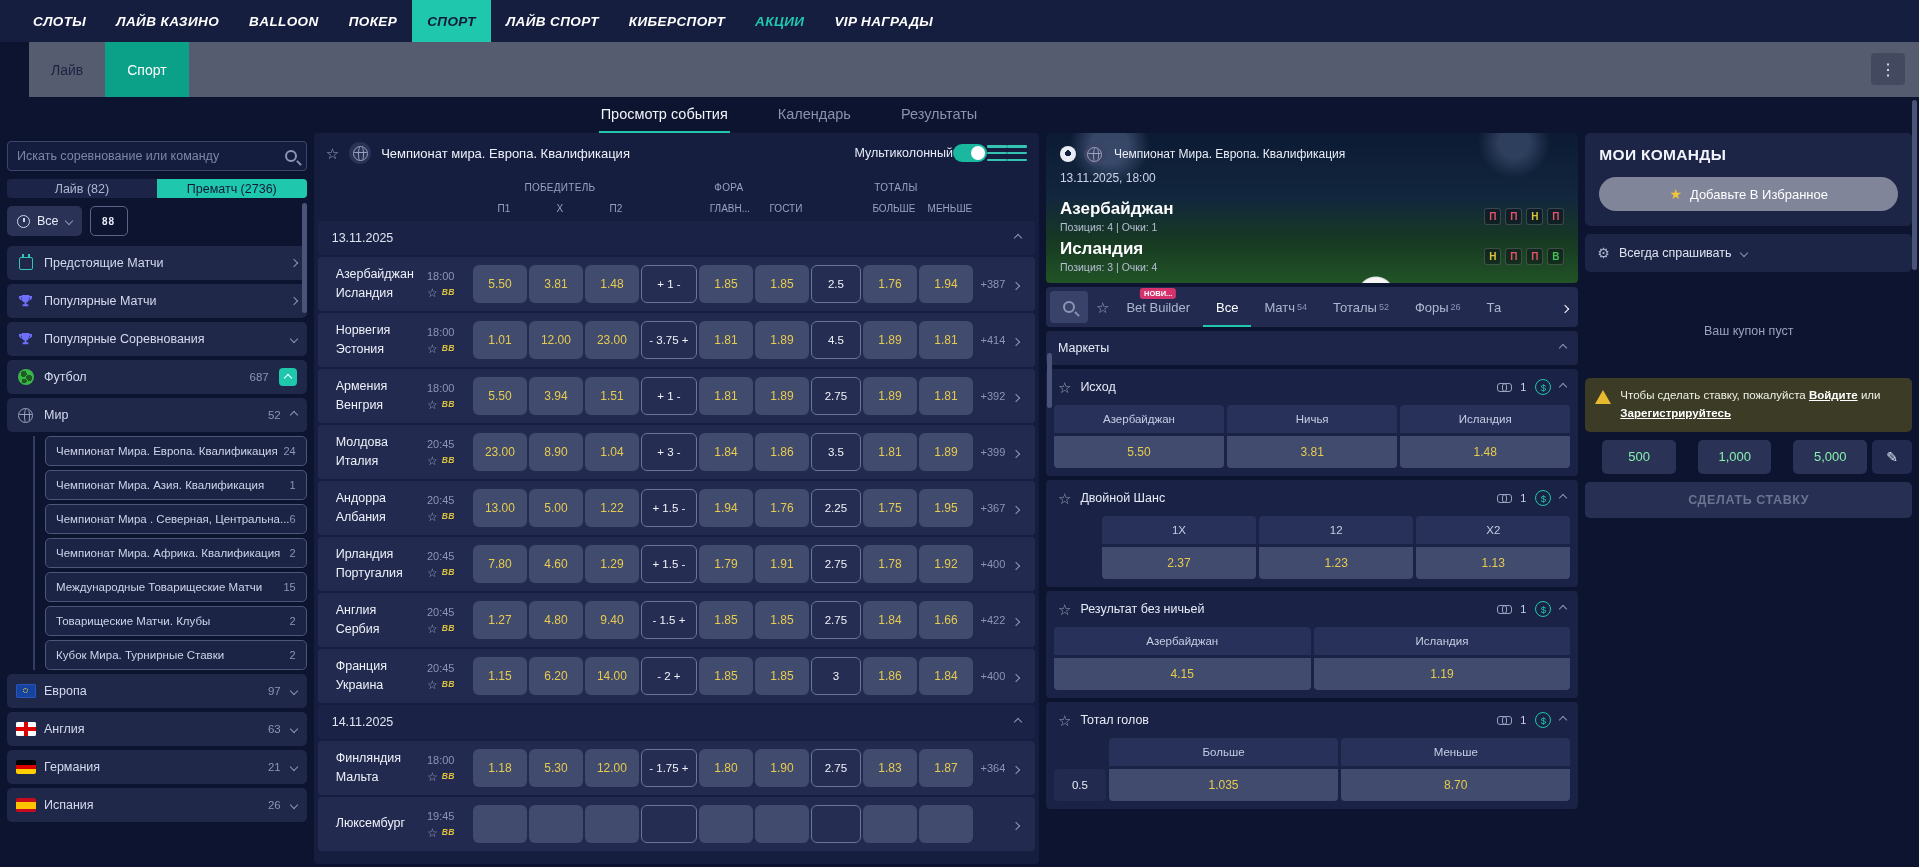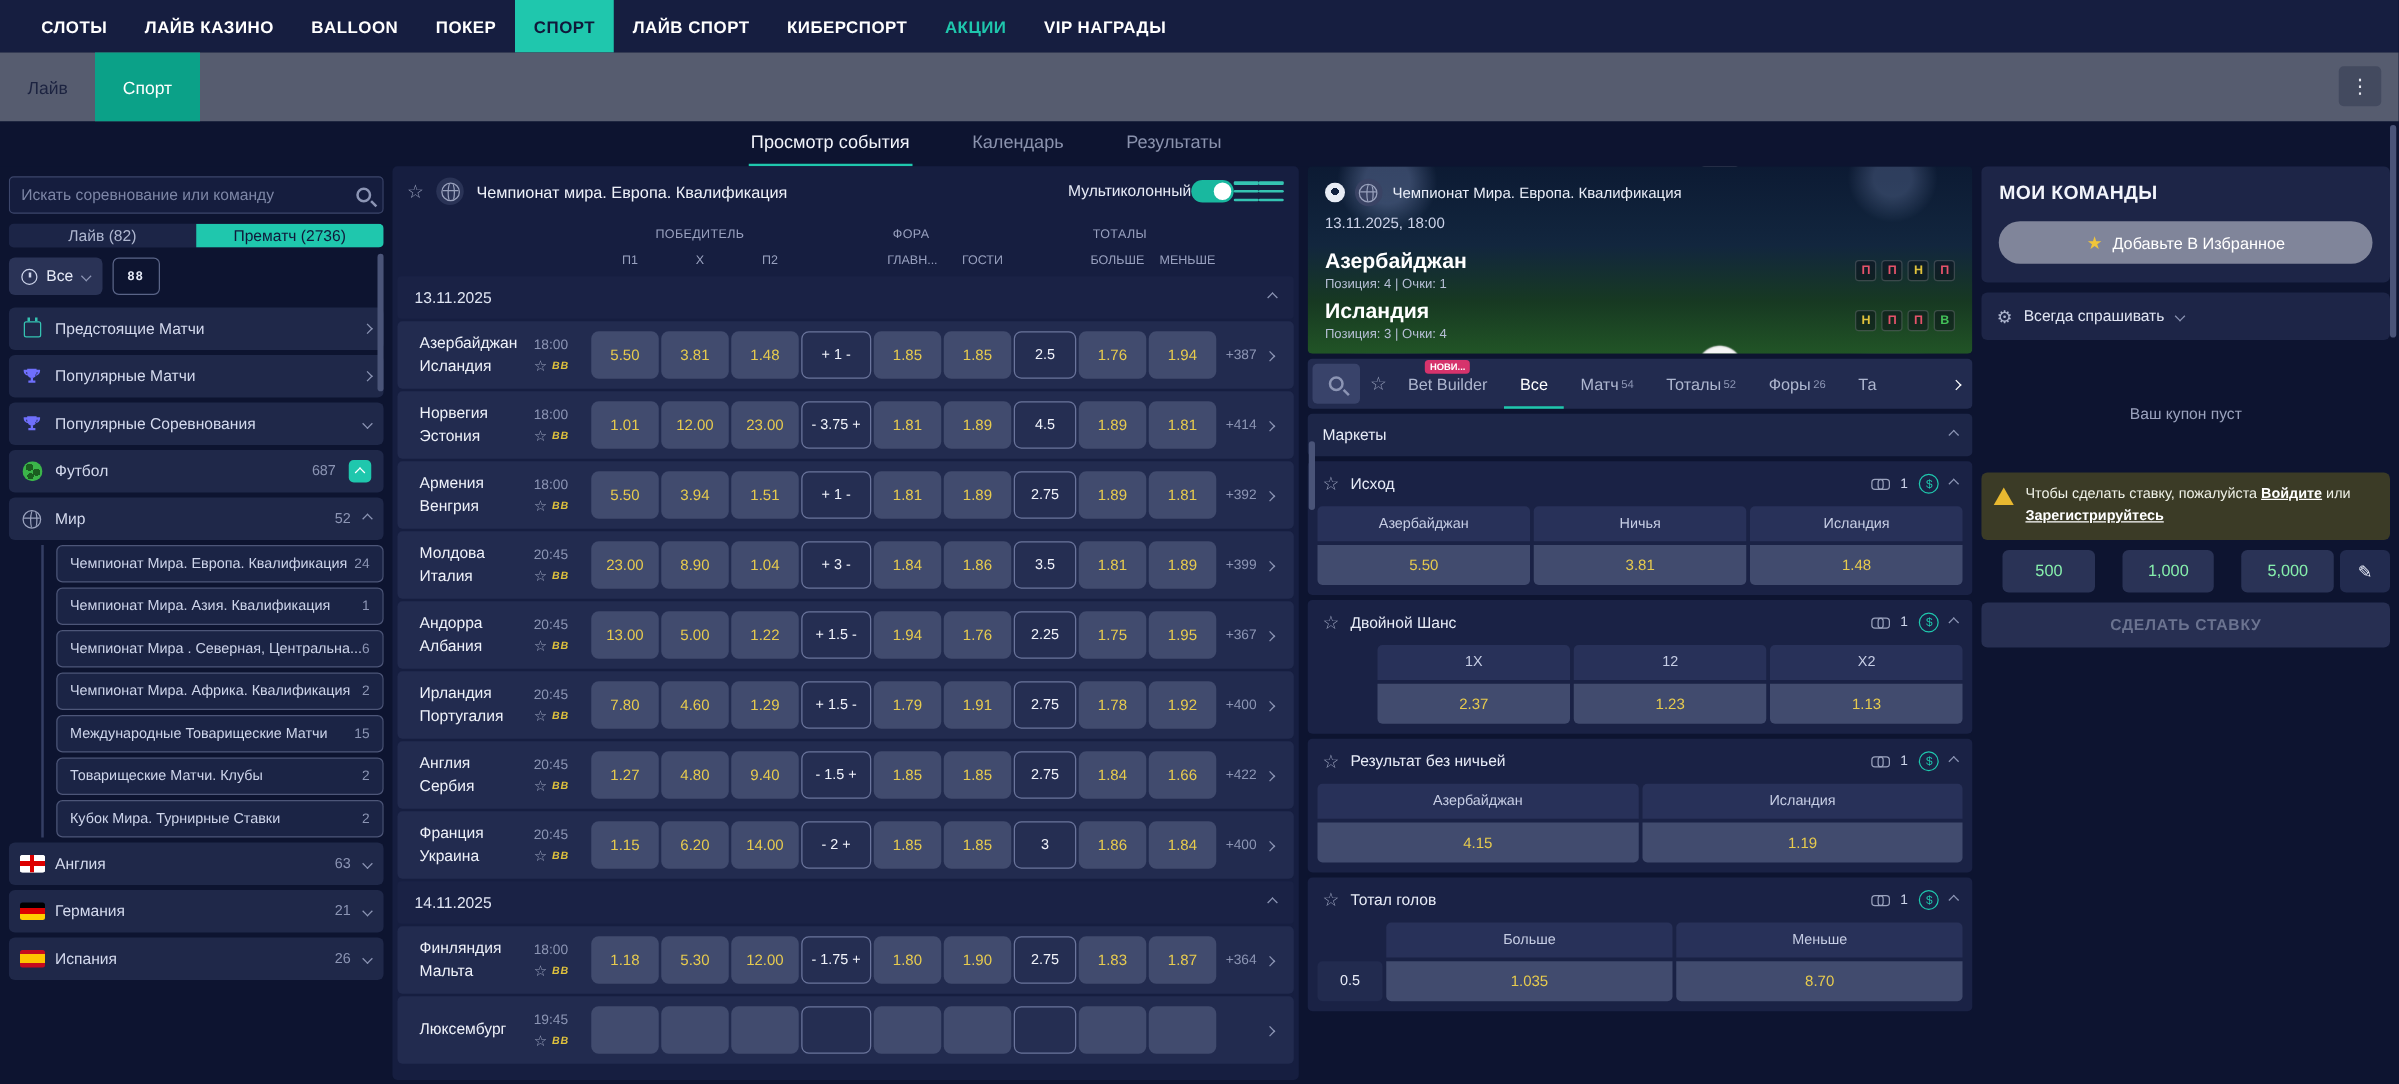--- a/index.html
+++ b/index.html
@@ -1,25 +1,25 @@
 <!DOCTYPE html>
 <html><head>
 <meta charset="utf-8">
 <style>
   * { margin:0; padding:0; box-sizing:border-box; }
   html,body { width:1919px; height:867px; overflow:hidden; background:#0d1430;
     font-family:"Liberation Sans", sans-serif; color:#e7ebf7; }
   
   .topnav { height:42px; background:#161e40; display:flex; align-items:stretch; padding-left:18px; }
   .topnav .nav-item { display:flex; align-items:center; padding:17px 15px; font-size:13.5px; font-weight:bold;
-    color:#ffffff; letter-spacing:.4px; cursor:pointer; }
+    color:#ffffff; letter-spacing:.4px; cursor:pointer;font-style:italic; }
   .topnav .nav-item.active { background:#1fc7ad; color:#10183a; }
   .topnav .nav-item.highlight { color:#1fc7ad; }
   
-  .modebar { height:55px; background:#565c6f; display:flex; align-items:stretch; position:relative; }
+  .modebar { height:55px; background:#565c6f; display:flex; align-items:stretch; position:relative;margin-left:29px; }
   .modebar .mode-tab { display:flex; align-items:center; padding:0 22px; font-size:14px; color:#1c2340; cursor:pointer; }
   .modebar .mode-tab.active { background:#0ba188; color:#ffffff; }
   .kebab-box { position:absolute; right:14px; top:11px; width:34px; height:32px; background:#434a5f;
     border-radius:4px; display:flex; align-items:center; justify-content:center; color:#e8eaf2; font-size:16px; cursor:pointer; }
   
   .viewtabs-strip { height:36px; background:#0d1430; display:flex; }
   .viewtabs { width:1578px; display:flex; justify-content:center; gap:46px; align-items:flex-end; }
   .view-tab { padding:8px 2px 9px; font-size:14.5px; color:#8a92ad; cursor:pointer; border-bottom:2px solid transparent; }
   .view-tab.active { color:#f2f4fb; border-bottom-color:#1fc7ad; }
   
@@ -293,20 +293,30 @@
             <span>Товарищеские Матчи. Клубы</span>
             <span class="cnt">2</span>
           </div>
           <div class="sub-item">
             <span>Кубок Мира. Турнирные Ставки</span>
             <span class="cnt">2</span>
           </div>
         </div>
         <div class="side-item">
           <span class="icon16">
+            <span class="flag" style="background: rgb(23, 67, 160); box-shadow: rgb(42, 85, 184) 0px 0px 0px 1px inset;">
+              <span style="display: block; width: 5px; height: 5px; border: 1px dotted rgb(255, 214, 23); border-radius: 50%; margin: 3.5px auto;"></span>
+            </span>
+          </span>
+          <span>Европа</span>
+          <span class="cnt">97</span>
+          <span class="chev d"></span>
+        </div>
+        <div class="side-item">
+          <span class="icon16">
             <span class="flag" style="background: rgb(255, 255, 255);">
               <span style="display: block; width: 100%; height: 100%; background: linear-gradient(90deg, transparent 42%, rgb(221, 0, 0) 42%, rgb(221, 0, 0) 58%, transparent 58%), linear-gradient(transparent 36%, rgb(221, 0, 0) 36%, rgb(221, 0, 0) 64%, transparent 64%), rgb(255, 255, 255); border-radius: 2px;"></span>
             </span>
           </span>
           <span>Англия</span>
           <span class="cnt">63</span>
           <span class="chev d"></span>
         </div>
         <div class="side-item">
           <span class="icon16">

